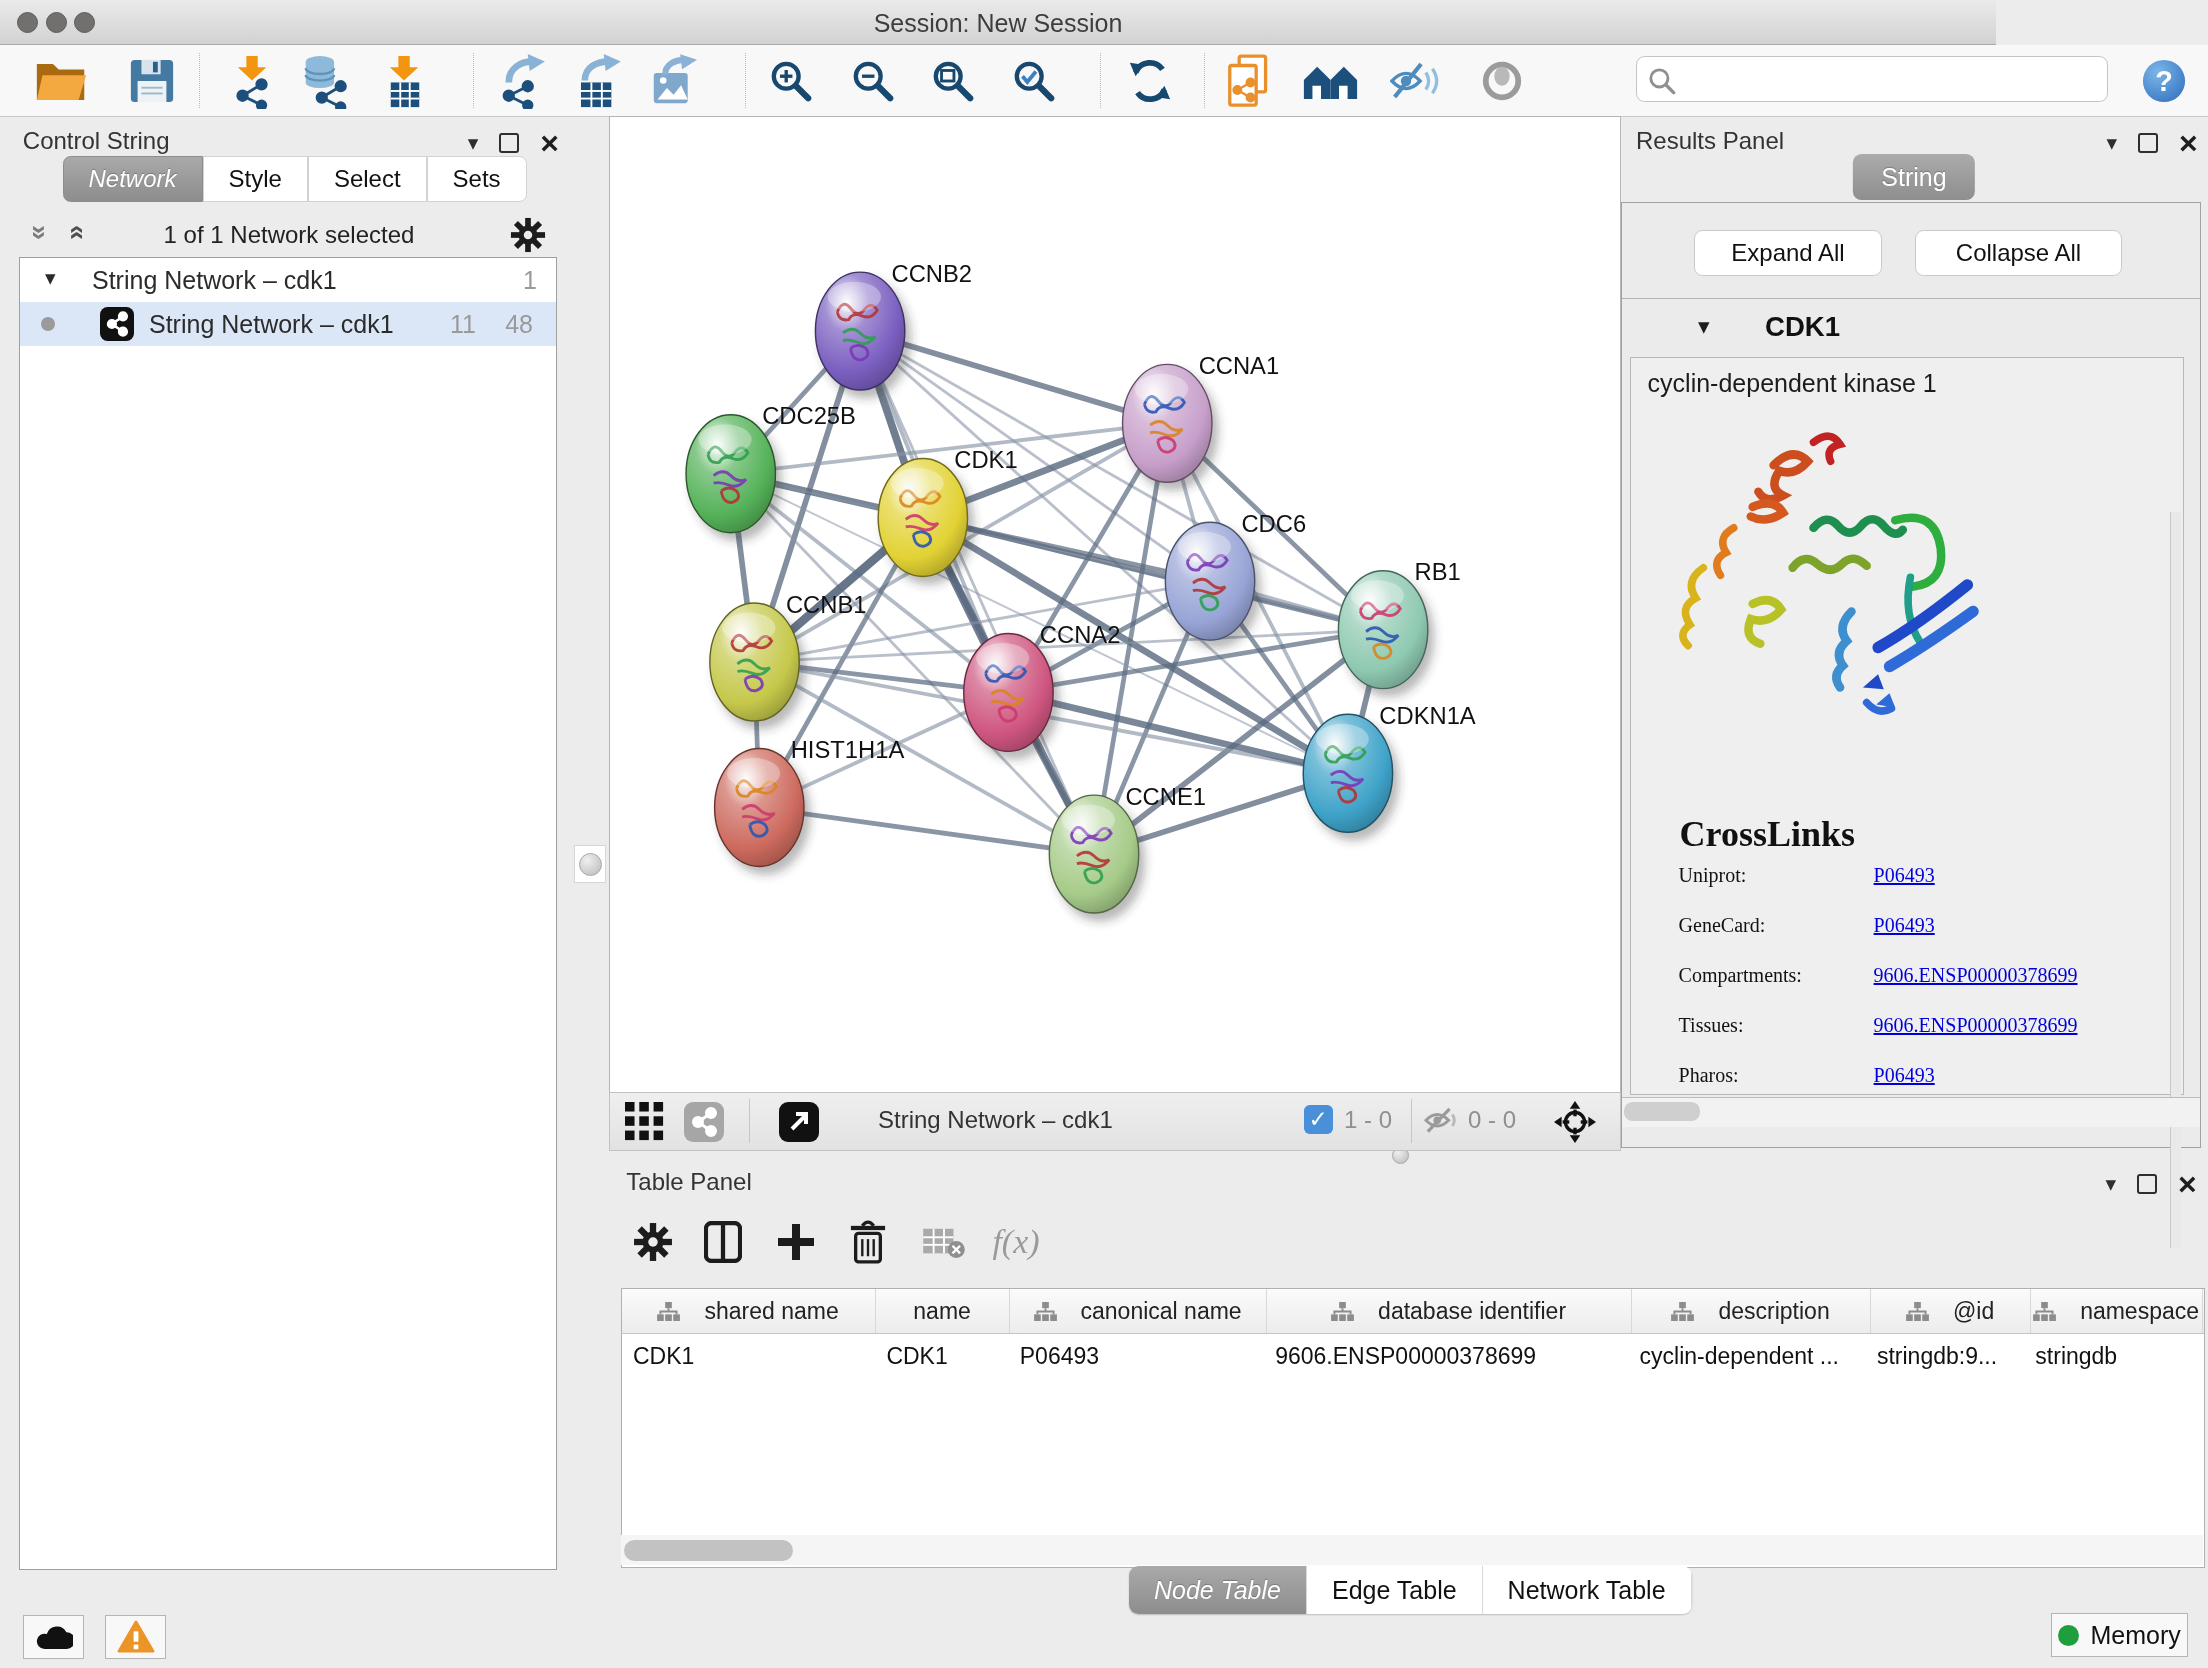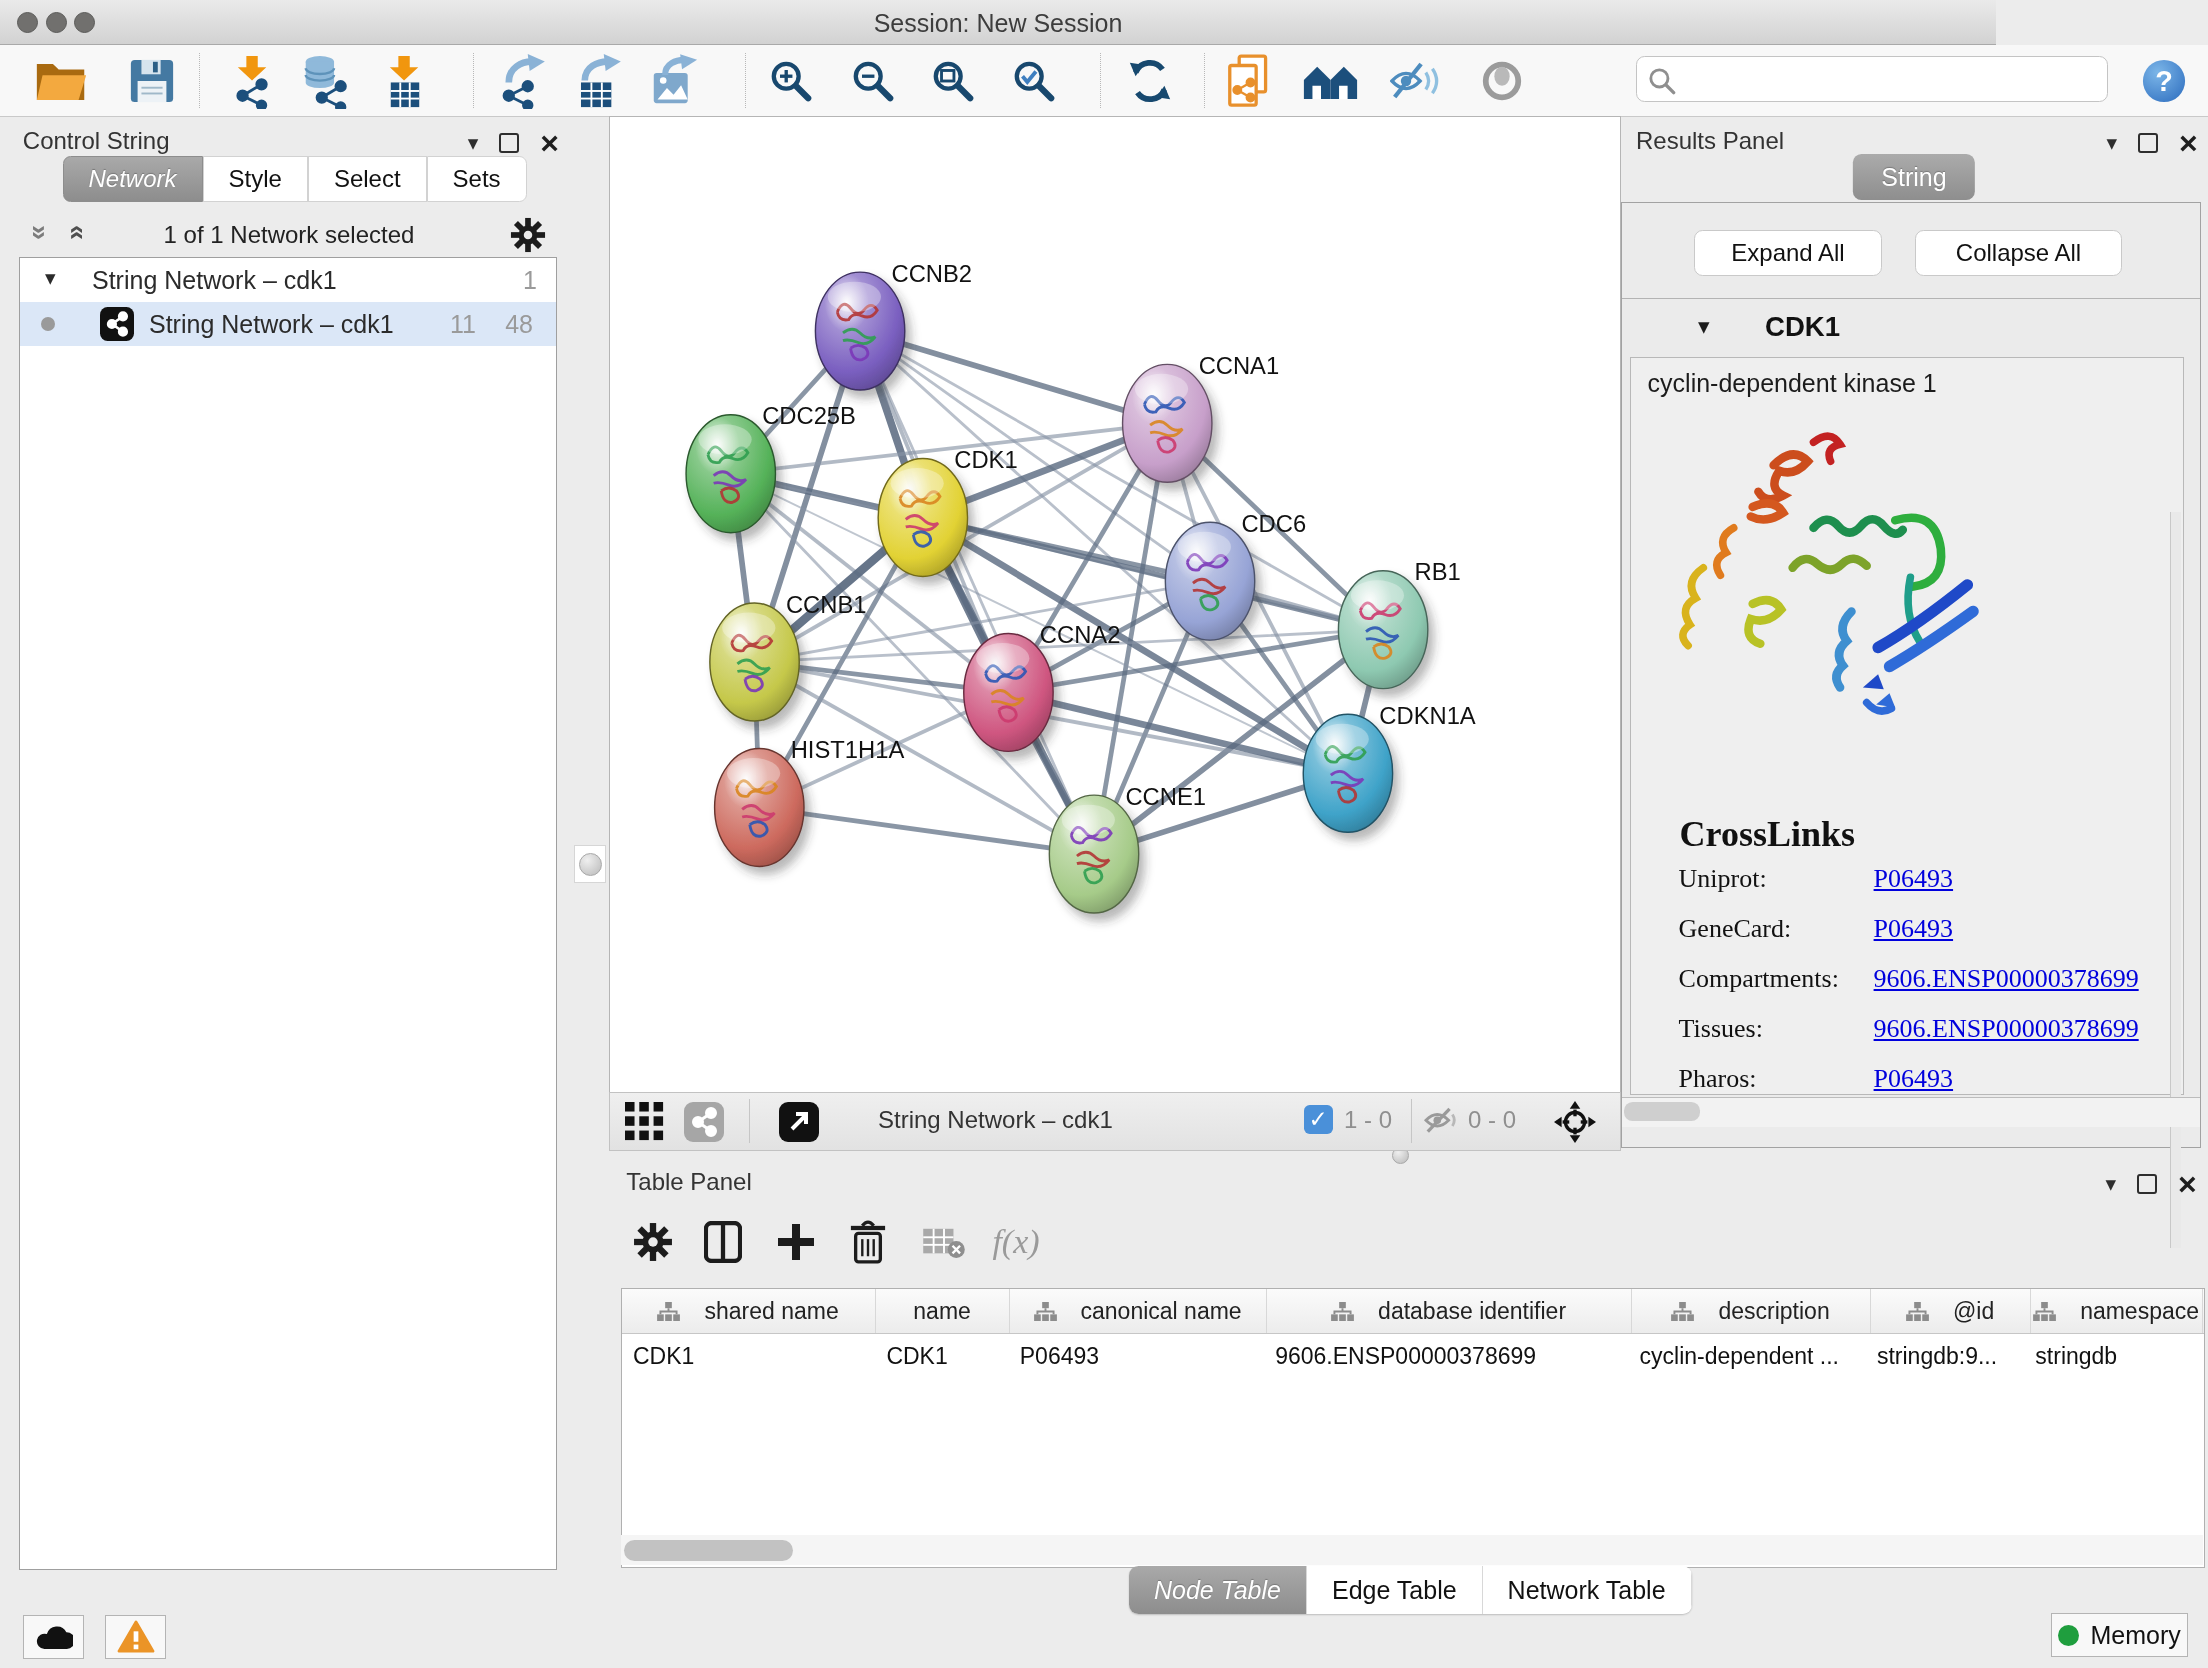--- a/index.html
+++ b/index.html
@@ -78,21 +78,21 @@
   .rentry-head{position:absolute;left:0;top:97px;width:100%;height:55px;}
   .rgene{position:absolute;left:143px;top:11.4px;font-size:27.6px;font-weight:bold;color:#111;}
   .rtri{position:absolute;left:76px;top:13.3px;font-size:23px;color:#1c1c1c;cursor:pointer;}
   .rcontent{position:absolute;left:7.6px;top:154px;width:552px;height:736px;
     background:#efefef;border:1.9px solid #b8b8b8;}
   .rdesc{position:absolute;left:17px;top:11.4px;font-size:25px;color:#1c1c1c;}
   .protein{position:absolute;left:40px;top:67px;}
   .clhead{position:absolute;left:27px;top:455px;font-family:"Liberation Serif",serif;
     font-size:36px;font-weight:bold;color:#111;margin-left:22px;}
   .clrows{position:absolute;left:48px;top:496px;width:495px;}
-  .clrow{position:relative;height:50px;font-family:"Liberation Serif",serif;font-size:26px;}
+  .clrow{position:relative;height:50px;font-family:"Liberation Serif",serif;font-size:20px;}
   .cllabel{position:absolute;left:0;top:9.5px;color:#111;}
   .cllink{position:absolute;left:195px;top:9.5px;color:#0000dd;text-decoration:underline;cursor:pointer;}
   .rhscroll{position:absolute;left:0;top:894px;width:100%;height:28.5px;background:#f2f2f2;
     border-top:1.9px solid #bcbcbc;}
   .rhthumb{position:absolute;left:1.9px;top:3.8px;width:76px;height:19px;background:#cfcfcf;
     border-radius:8.6px;cursor:pointer;}
   .rvscroll{position:absolute;right:1.9px;top:154px;width:9.5px;height:736px;background:#e9e9e9;
     border-left:1px solid #c8c8c8;}
   
   .tpanel{position:absolute;left:613px;top:1155px;width:1595px;height:462px;}

